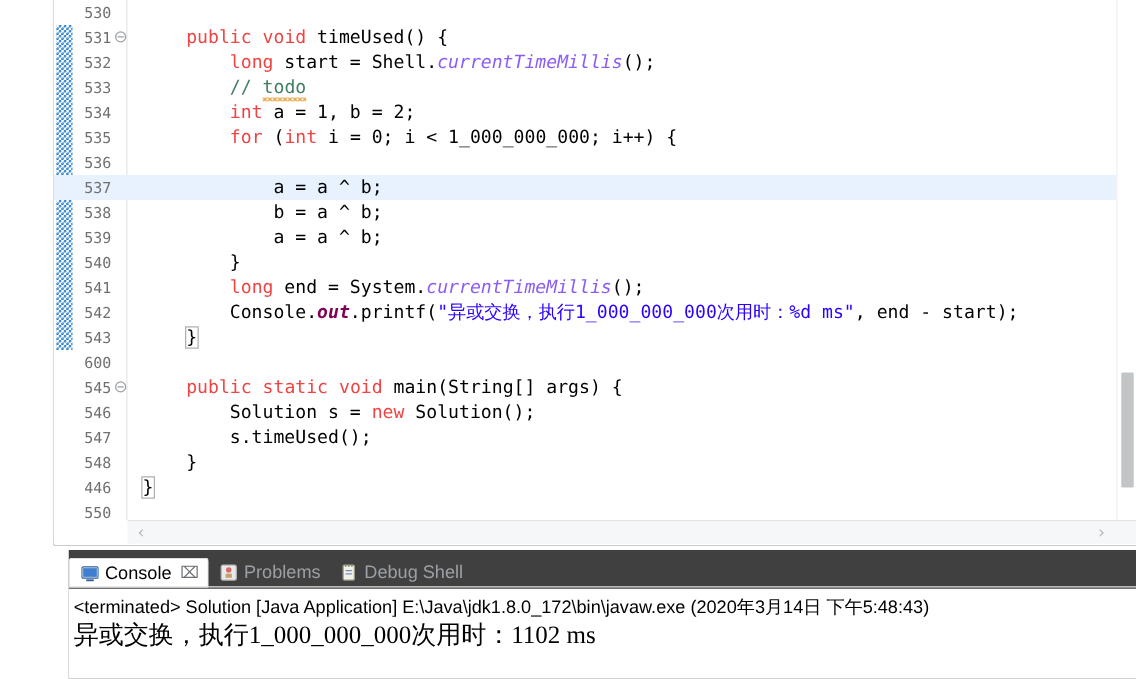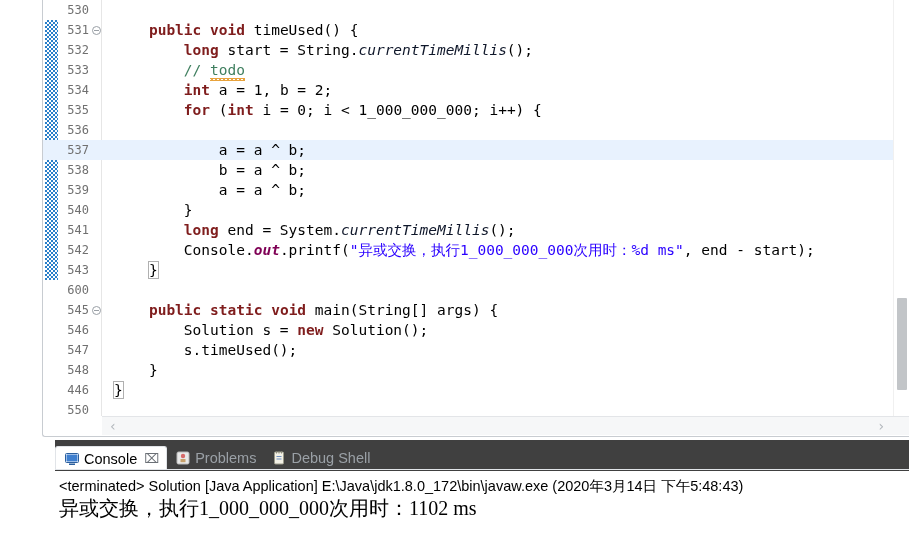--- a/index.html
+++ b/index.html
@@ -93,36 +93,36 @@
     position: absolute; left: 1px; top: 3px;
     width: 5px; height: 1px; background: #9aa0a6;
   }
   .codetext {
     display: inline-block;
     padding-left: 12px;
     color: #000000;
   }
 
   
-  .kw   { color: #7f1d1d; font-weight: bold; }
+  .kw   { color: #ef4444; font-weight: normal; }
   .cmt  { color: #3f7f5f; }
   .cmt-task { color: #3f7f5f; position: relative; }
   .squig {
     position: relative;
   }
   .squig::after {
     content: "";
     position: absolute; left: 0; right: 0; bottom: -3px; height: 3px;
     background-image:
       linear-gradient(45deg, transparent 40%, #e8a33d 40%, #e8a33d 60%, transparent 60%),
       linear-gradient(-45deg, transparent 40%, #e8a33d 40%, #e8a33d 60%, transparent 60%);
     background-size: 4px 3px;
   }
   .str  { color: #2a00ff; }
-  .stat { font-style: italic; color: #0f172a; }
+  .stat { font-style: italic; color: #8b5cf6; }
   .statb{ font-style: italic; font-weight: bold; color: #7f0055; }
   .brk-hl {
     outline: 1px solid #b0b0b0;
     background: transparent;
   }
 
   
   .h-scroll {
     position: absolute;
     left: 59px; right: 17px; bottom: 1px; height: 19px;
@@ -226,21 +226,21 @@
   <div class="editor-wrap">
     <div class="editor-inner">
       <div class="gutter">
         <div class="changebar"></div>
       </div>
       <div class="gutter-sep"></div>
 
       <div class="code-lines" id="code-lines">
           <div class="line"><span class="lineno">530</span><span class="foldmark"></span><span class="codetext"></span></div>
           <div class="line"><span class="lineno">531</span><span class="foldmark"><span class="circ"></span></span><span class="codetext"><span>    </span><span class="kw">public</span><span> </span><span class="kw">void</span><span> timeUsed() {</span></span></div>
-          <div class="line"><span class="lineno">532</span><span class="foldmark"></span><span class="codetext"><span>        </span><span class="kw">long</span><span> start = String.</span><span class="stat">currentTimeMillis</span><span>();</span></span></div>
+          <div class="line"><span class="lineno">532</span><span class="foldmark"></span><span class="codetext"><span>        </span><span class="kw">long</span><span> start = Shell.</span><span class="stat">currentTimeMillis</span><span>();</span></span></div>
           <div class="line"><span class="lineno">533</span><span class="foldmark"></span><span class="codetext"><span>        </span><span class="cmt">// </span><span class="cmt-task squig">todo</span></span></div>
           <div class="line"><span class="lineno">534</span><span class="foldmark"></span><span class="codetext"><span>        </span><span class="kw">int</span><span> a = 1, b = 2;</span></span></div>
           <div class="line"><span class="lineno">535</span><span class="foldmark"></span><span class="codetext"><span>        </span><span class="kw">for</span><span> (</span><span class="kw">int</span><span> i = 0; i &lt; 1_000_000_000; i++) {</span></span></div>
           <div class="line"><span class="lineno">536</span><span class="foldmark"></span><span class="codetext"></span></div>
           <div class="line current"><span class="lineno">537</span><span class="foldmark"></span><span class="codetext"><span>            a = a ^ b;</span></span></div>
           <div class="line"><span class="lineno">538</span><span class="foldmark"></span><span class="codetext"><span>            b = a ^ b;</span></span></div>
           <div class="line"><span class="lineno">539</span><span class="foldmark"></span><span class="codetext"><span>            a = a ^ b;</span></span></div>
           <div class="line"><span class="lineno">540</span><span class="foldmark"></span><span class="codetext"><span>        }</span></span></div>
           <div class="line"><span class="lineno">541</span><span class="foldmark"></span><span class="codetext"><span>        </span><span class="kw">long</span><span> end = System.</span><span class="stat">currentTimeMillis</span><span>();</span></span></div>
           <div class="line"><span class="lineno">542</span><span class="foldmark"></span><span class="codetext"><span>        Console.</span><span class="statb">out</span><span>.printf(</span><span class="str">"异或交换，执行1_000_000_000次用时：%d ms"</span><span>, end - start);</span></span></div>

